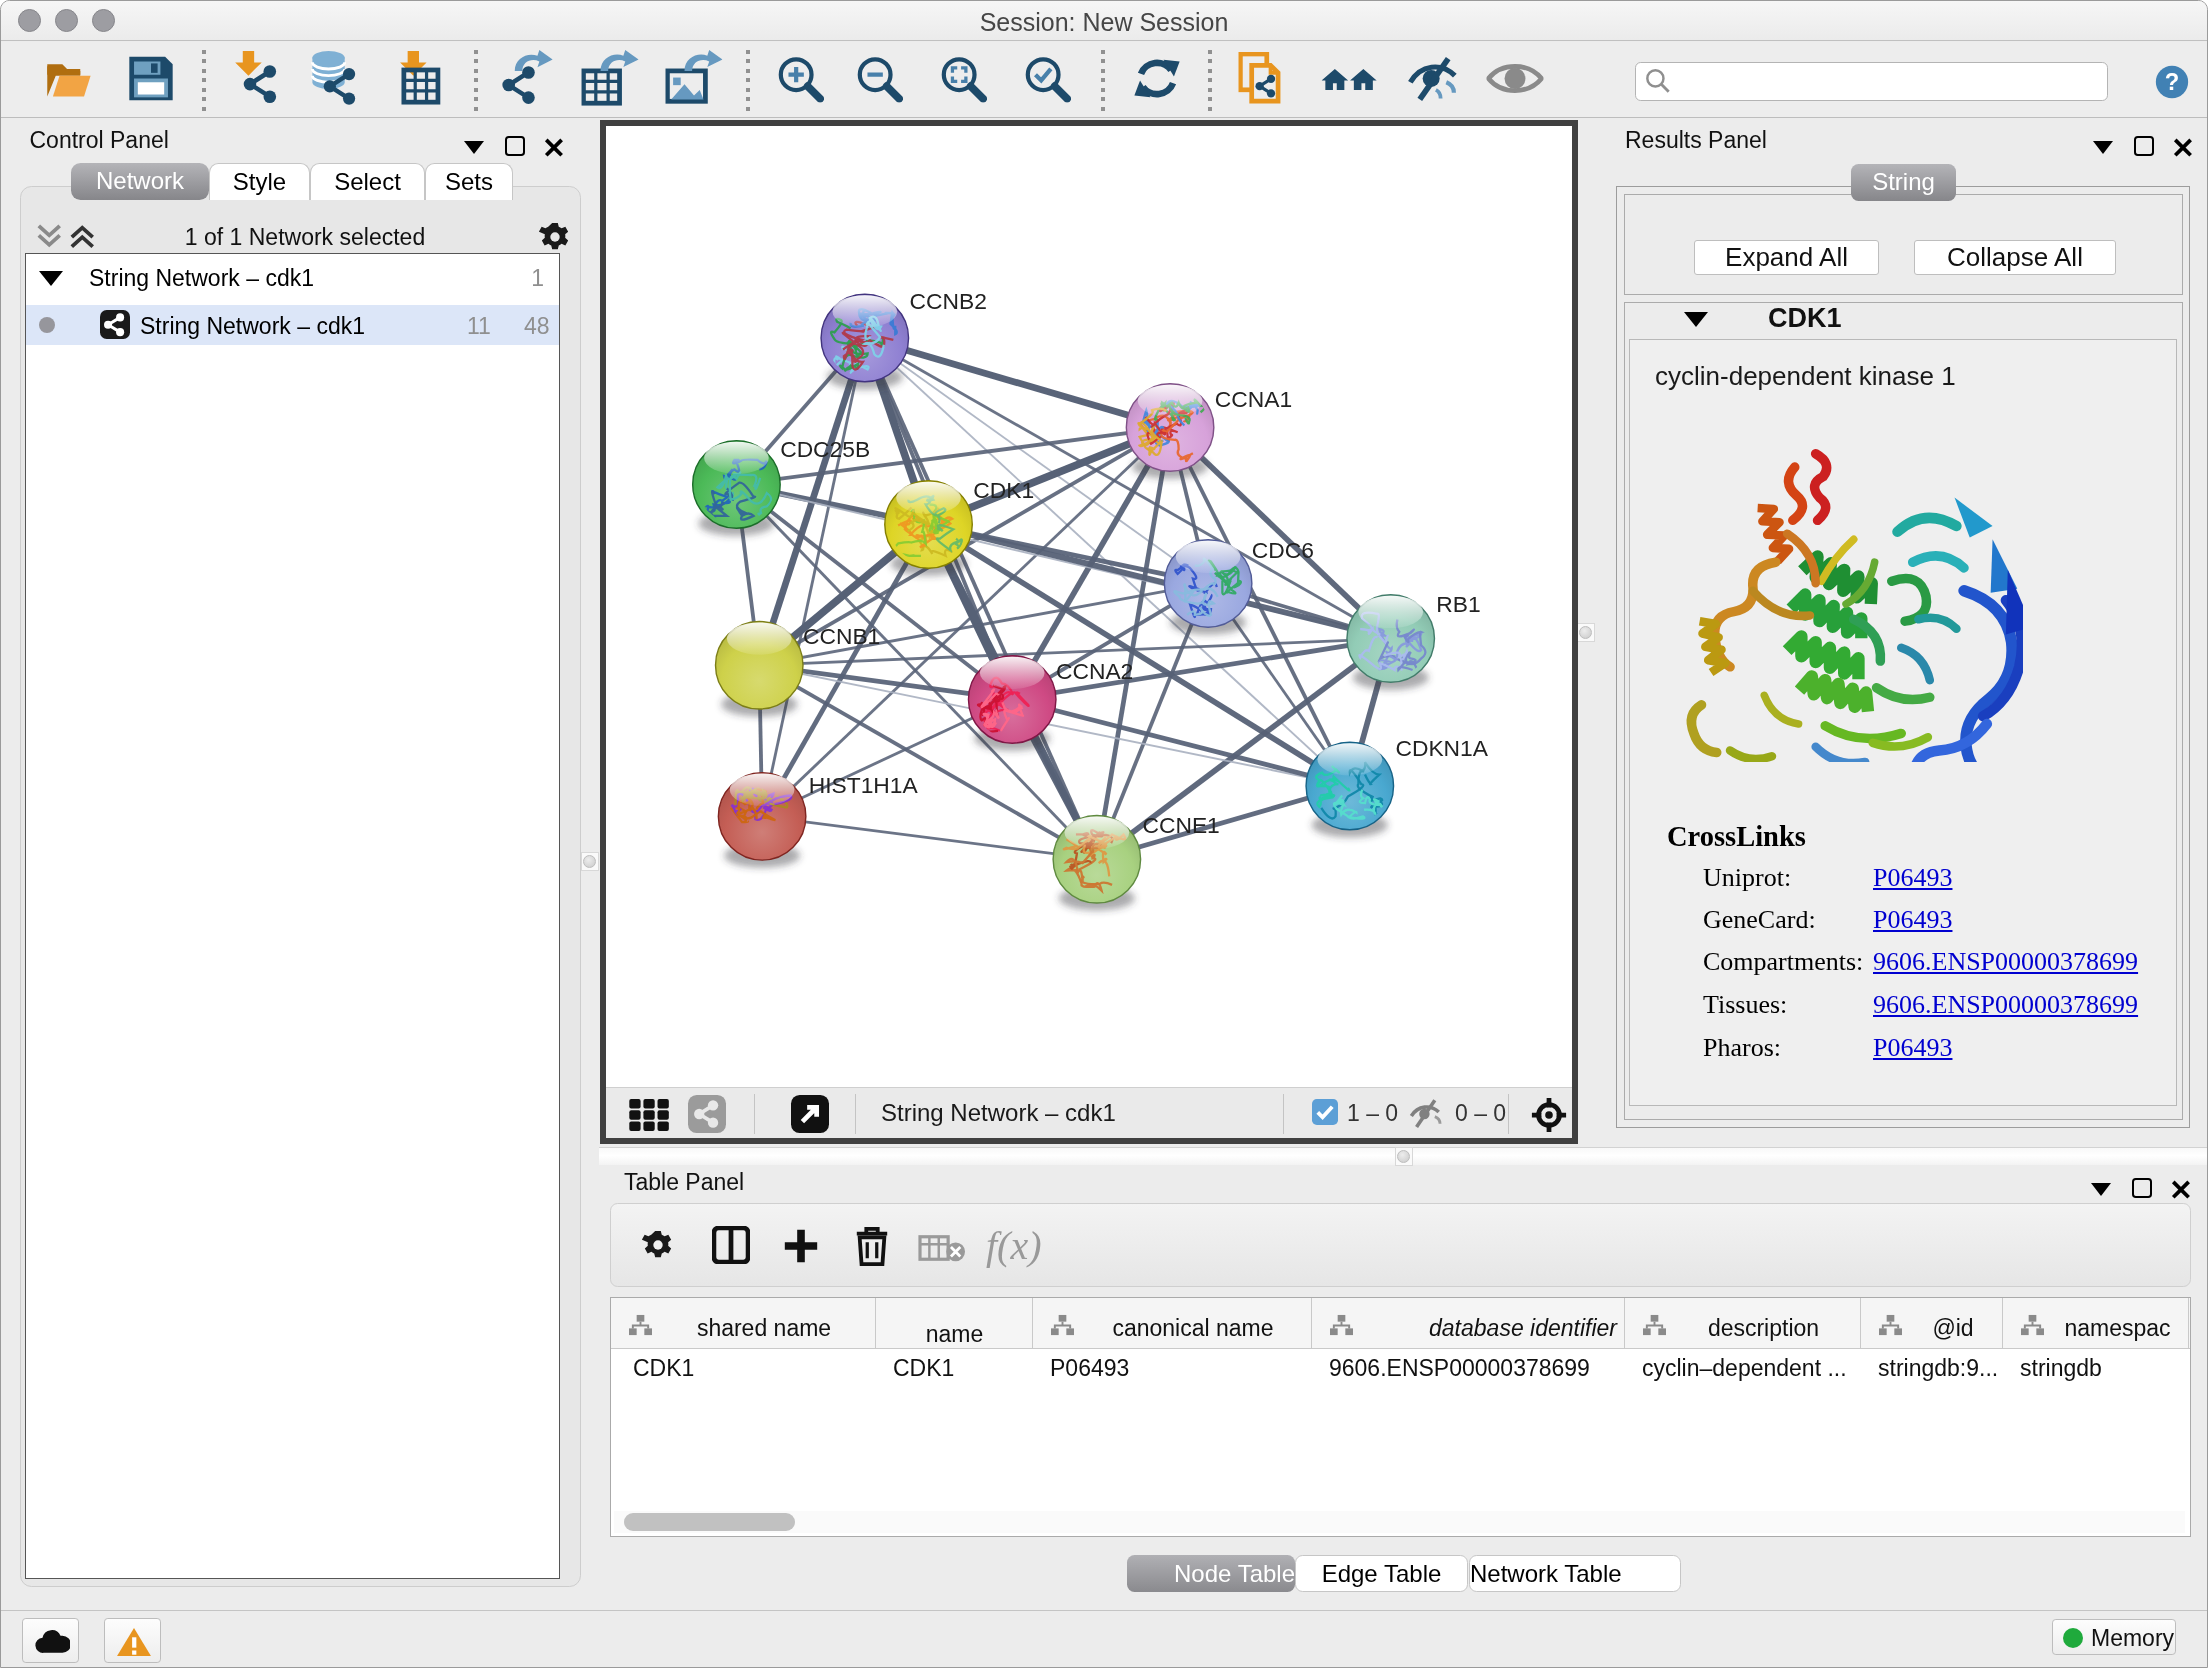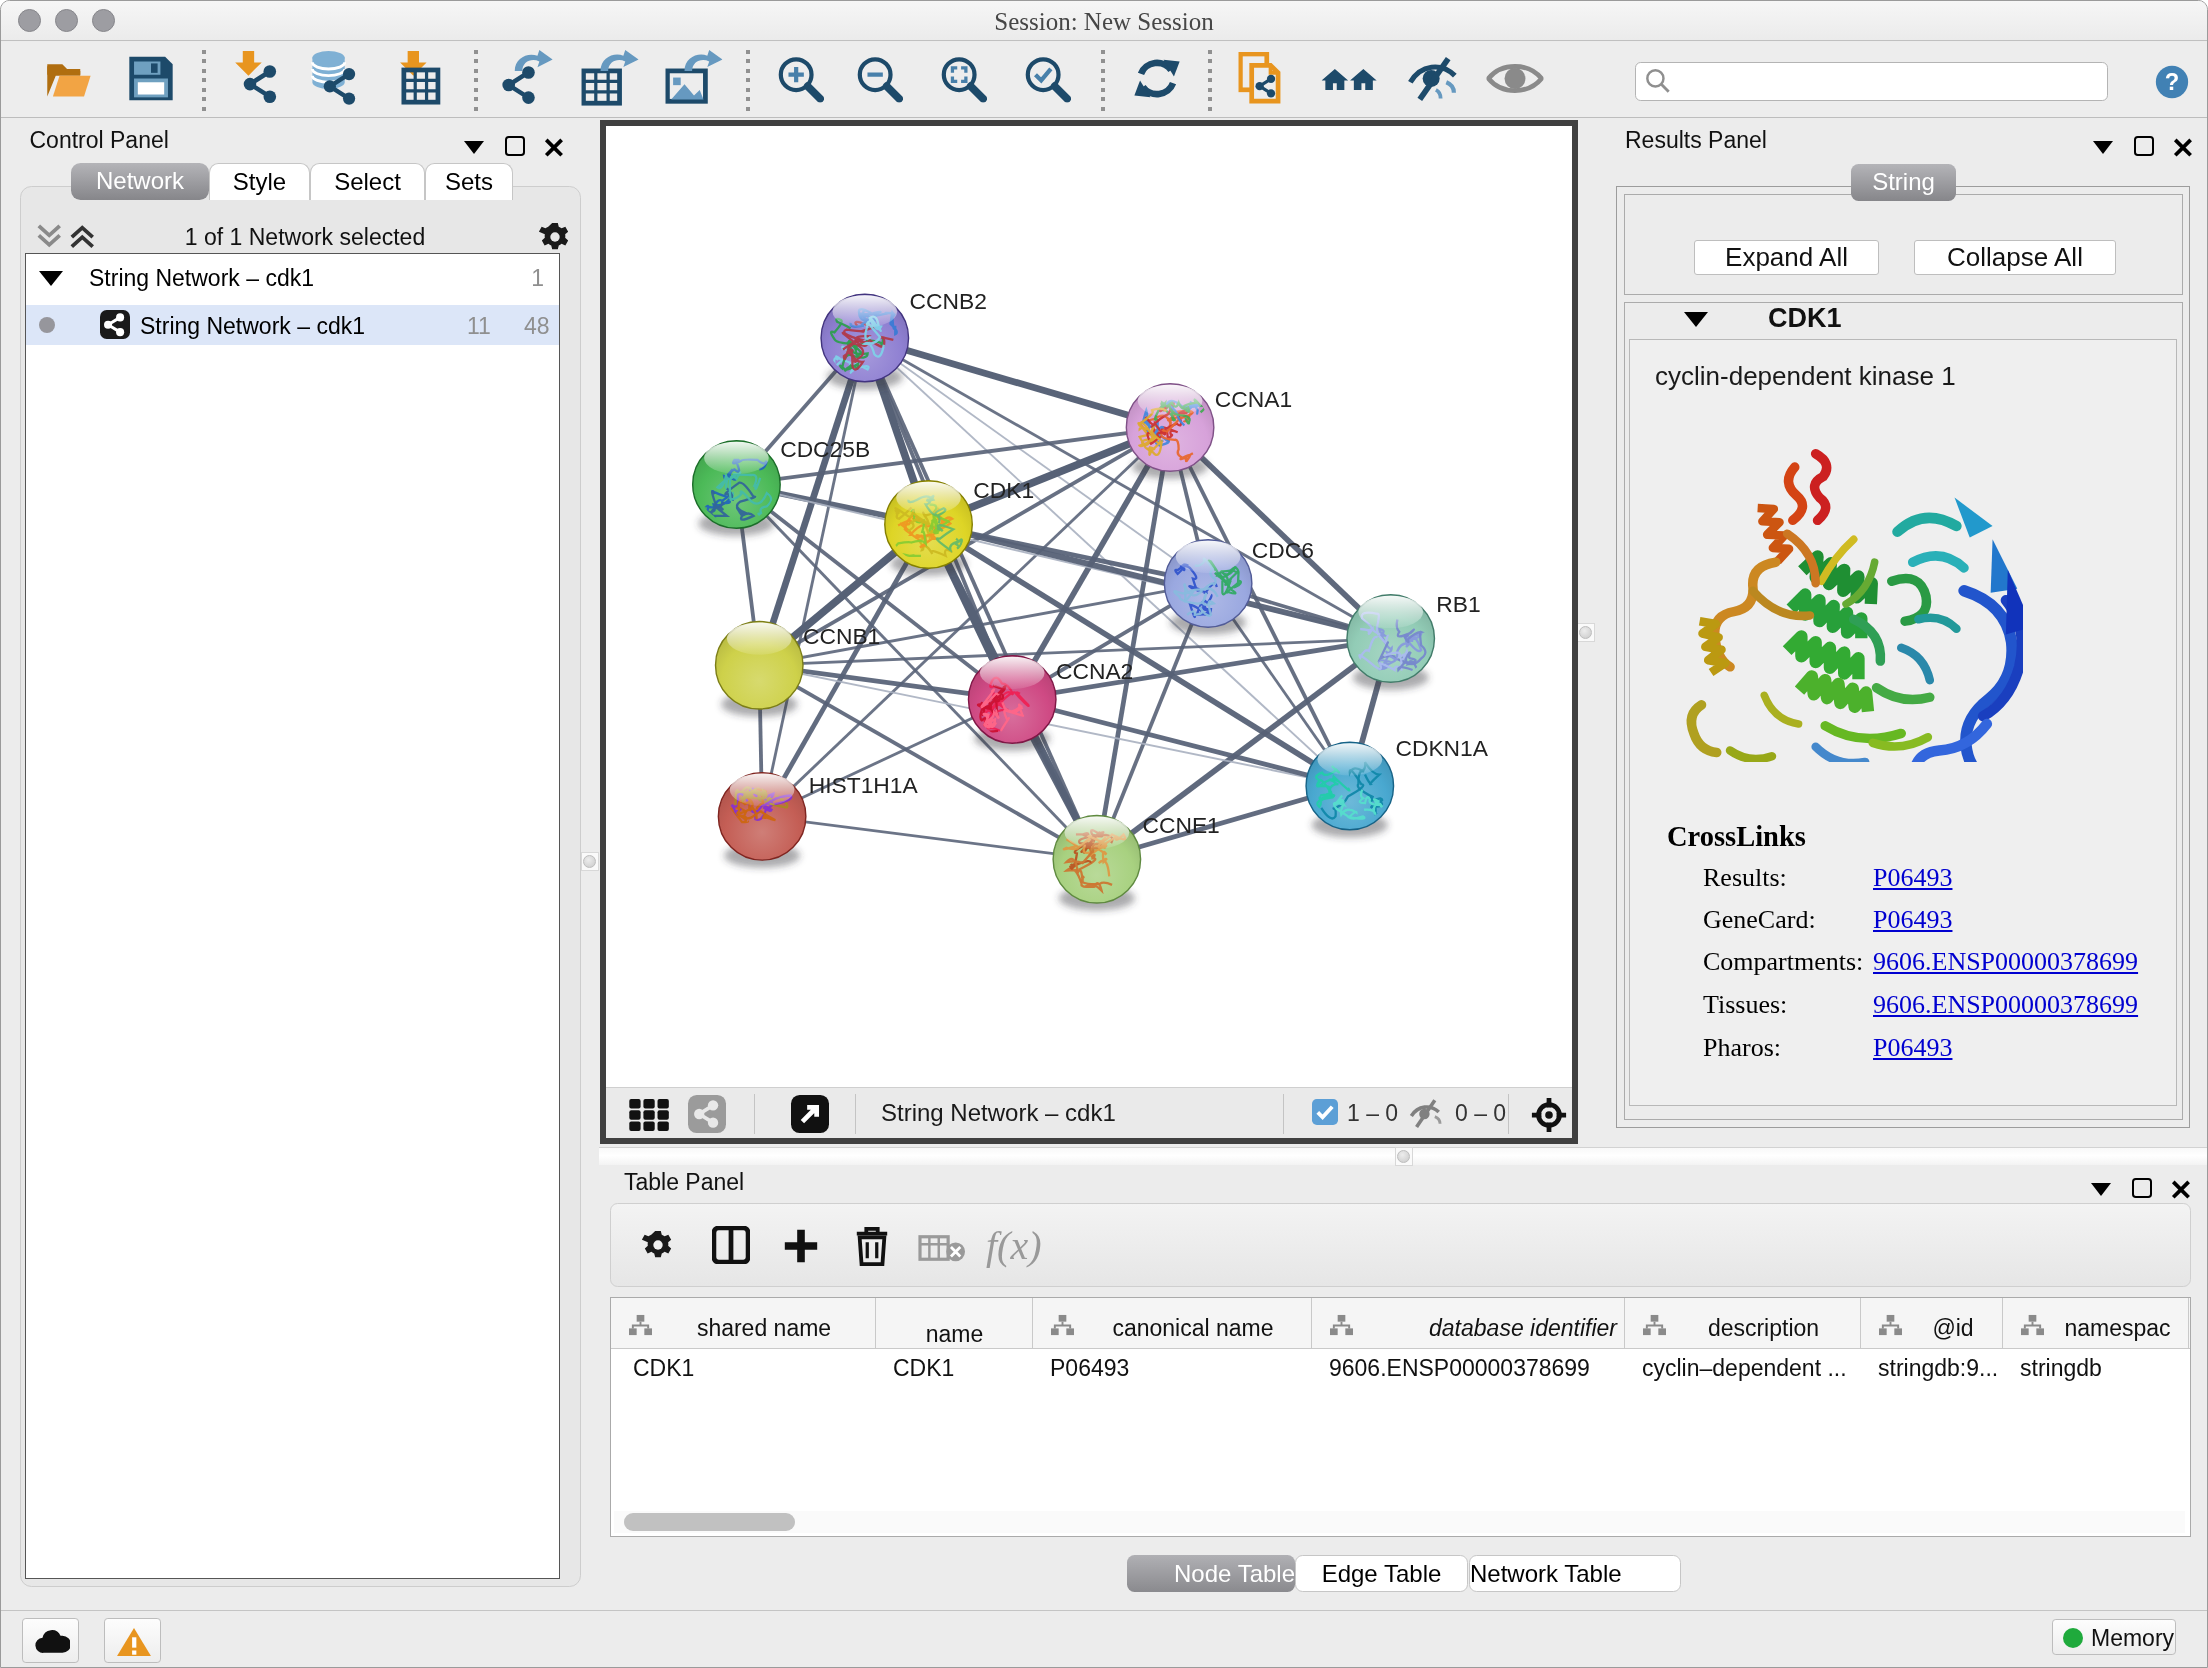--- a/index.html
+++ b/index.html
@@ -3,21 +3,21 @@
 <style>
 * { margin:0; padding:0; box-sizing:border-box; }
 html,body { width:2208px; height:1668px; font-family:"Liberation Sans", sans-serif; background:#ffffff; }
 #win { position:absolute; left:0; top:0; width:2208px; height:1668px; background:#ececec;
   border-radius:9.5px 9.5px 0 0; overflow:hidden; border:1px solid #9a9a9a; }
 .titlebar { position:absolute; left:0; top:0; width:100%; height:40px;
   background:linear-gradient(#f6f6f6,#ebebeb); border-bottom:1px solid #c0c0c0; }
 .tl { position:absolute; top:7.6px; width:23px; height:23px; border-radius:50%;
   background:#9d9da2; border:1px solid #86868b; }
 .title { position:absolute; top:0; left:0; width:100%; text-align:center; line-height:42px;
-  font-size:25px; color:#464646;font-family:Liberation Serif, serif; }
+  font-size:25px; color:#464646; }
 .toolbar { position:absolute; left:0; top:41px; width:100%; height:76px; background:#ededed;
   border-bottom:1px solid #bdbdbd; }
 .tbi { position:absolute; top:50%; transform:translate(-50%,-50%); }
 .tbsep { position:absolute; top:7.6px; height:61px; width:3.8px;
   background-image:repeating-linear-gradient(to bottom,#909090 0 3.8px,rgba(0,0,0,0) 3.8px 9.5px); }
 .searchbox { position:absolute; left:1634px; top:20px; width:473px; height:39px; background:#fff;
   border:1.9px solid #b4b4b4; border-radius:5.7px; padding:3.8px 0 0 7.6px; }
 .helpbtn { position:absolute; left:2152px; top:21px; }
 .phead { position:absolute; font-size:23px; color:#111; }
 .picons { position:absolute; }
@@ -607,21 +607,21 @@
         <path d="M212 120 q-6 30 -30 44" fill="none" stroke="#66aa33" stroke-width="8" stroke-linecap="round"></path>
         <path d="M240 210 q24 8 30 34" fill="none" stroke="#2a88aa" stroke-width="9" stroke-linecap="round"></path>
         <path d="M96 260 q10 26 36 30" fill="none" stroke="#aab020" stroke-width="8" stroke-linecap="round"></path>
         <path d="M120 90 q30 20 30 52" fill="none" stroke="#cc7722" stroke-width="9" stroke-linecap="round"></path>
         <path d="M84 150 q26 30 60 26" fill="none" stroke="#bb8820" stroke-width="9" stroke-linecap="round"></path>
         <path d="M190 180 q30 14 28 44" fill="none" stroke="#2f9f55" stroke-width="10" stroke-linecap="round"></path>
         <path d="M214 252 q26 18 56 10" fill="none" stroke="#44aa44" stroke-width="10" stroke-linecap="round"></path>
         <path d="M258 180 q24 -6 40 10" fill="none" stroke="#22999a" stroke-width="9" stroke-linecap="round"></path>
       </svg></div>
     <div class="serif" style="position:absolute;left:1666px;top:820px;font-size:28.5px;font-weight:bold;color:#000;">CrossLinks</div>
-    <div class="serif" style="position:absolute;left:1702px;top:862px;font-size:26px;color:#000;">Results:</div>
+    <div class="serif" style="position:absolute;left:1702px;top:862px;font-size:26px;color:#000;">Uniprot:</div>
     <div class="serif" style="position:absolute;left:1872px;top:862px;font-size:26px;"><a class="lnk">P06493</a></div>
     <div class="serif" style="position:absolute;left:1702px;top:904px;font-size:26px;color:#000;">GeneCard:</div>
     <div class="serif" style="position:absolute;left:1872px;top:904px;font-size:26px;"><a class="lnk">P06493</a></div>
     <div class="serif" style="position:absolute;left:1702px;top:946px;font-size:26px;color:#000;">Compartments:</div>
     <div class="serif" style="position:absolute;left:1872px;top:946px;font-size:26px;"><a class="lnk">9606.ENSP00000378699</a></div>
     <div class="serif" style="position:absolute;left:1702px;top:989px;font-size:26px;color:#000;">Tissues:</div>
     <div class="serif" style="position:absolute;left:1872px;top:989px;font-size:26px;"><a class="lnk">9606.ENSP00000378699</a></div>
     <div class="serif" style="position:absolute;left:1702px;top:1032px;font-size:26px;color:#000;">Pharos:</div>
     <div class="serif" style="position:absolute;left:1872px;top:1032px;font-size:26px;"><a class="lnk">P06493</a></div>
     <div class="phead" style="left:623px;top:1168px;">Table Panel</div>

